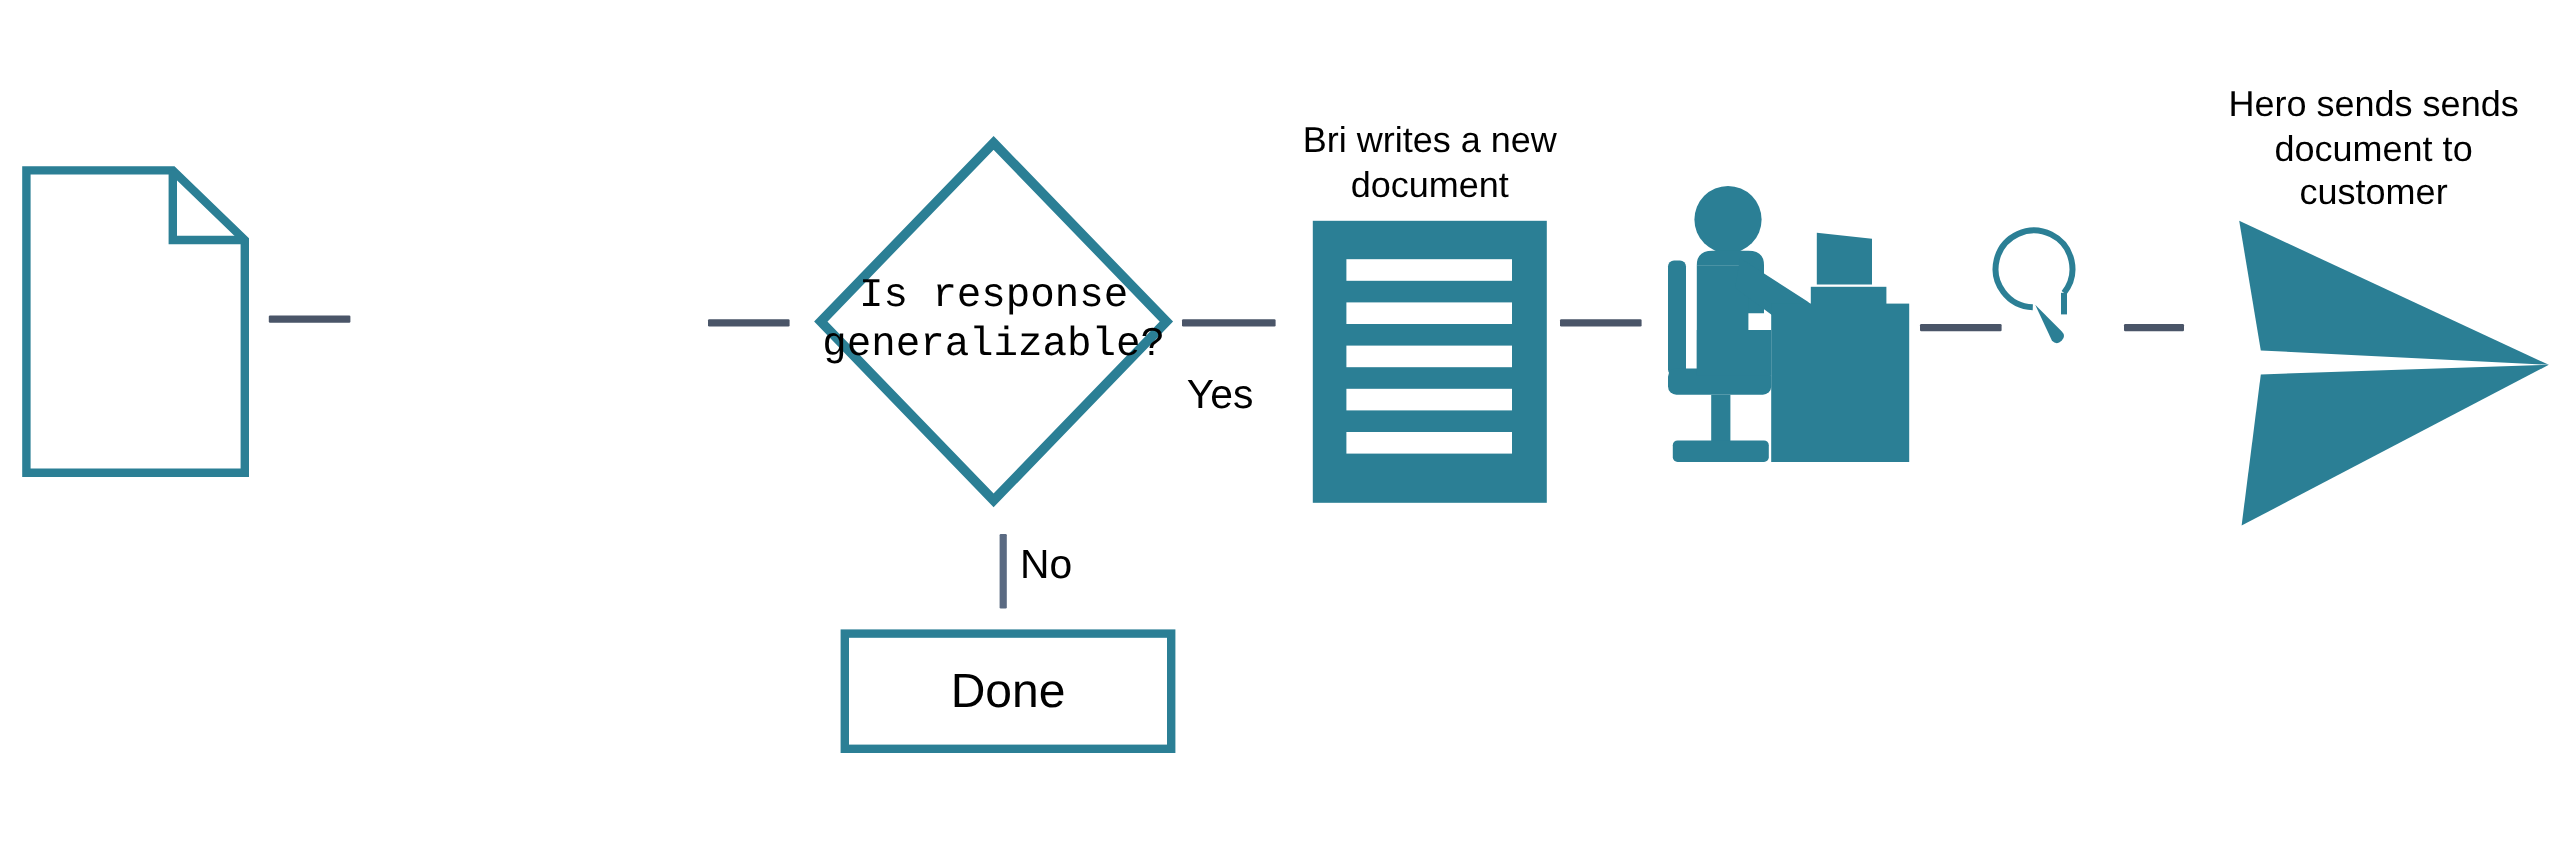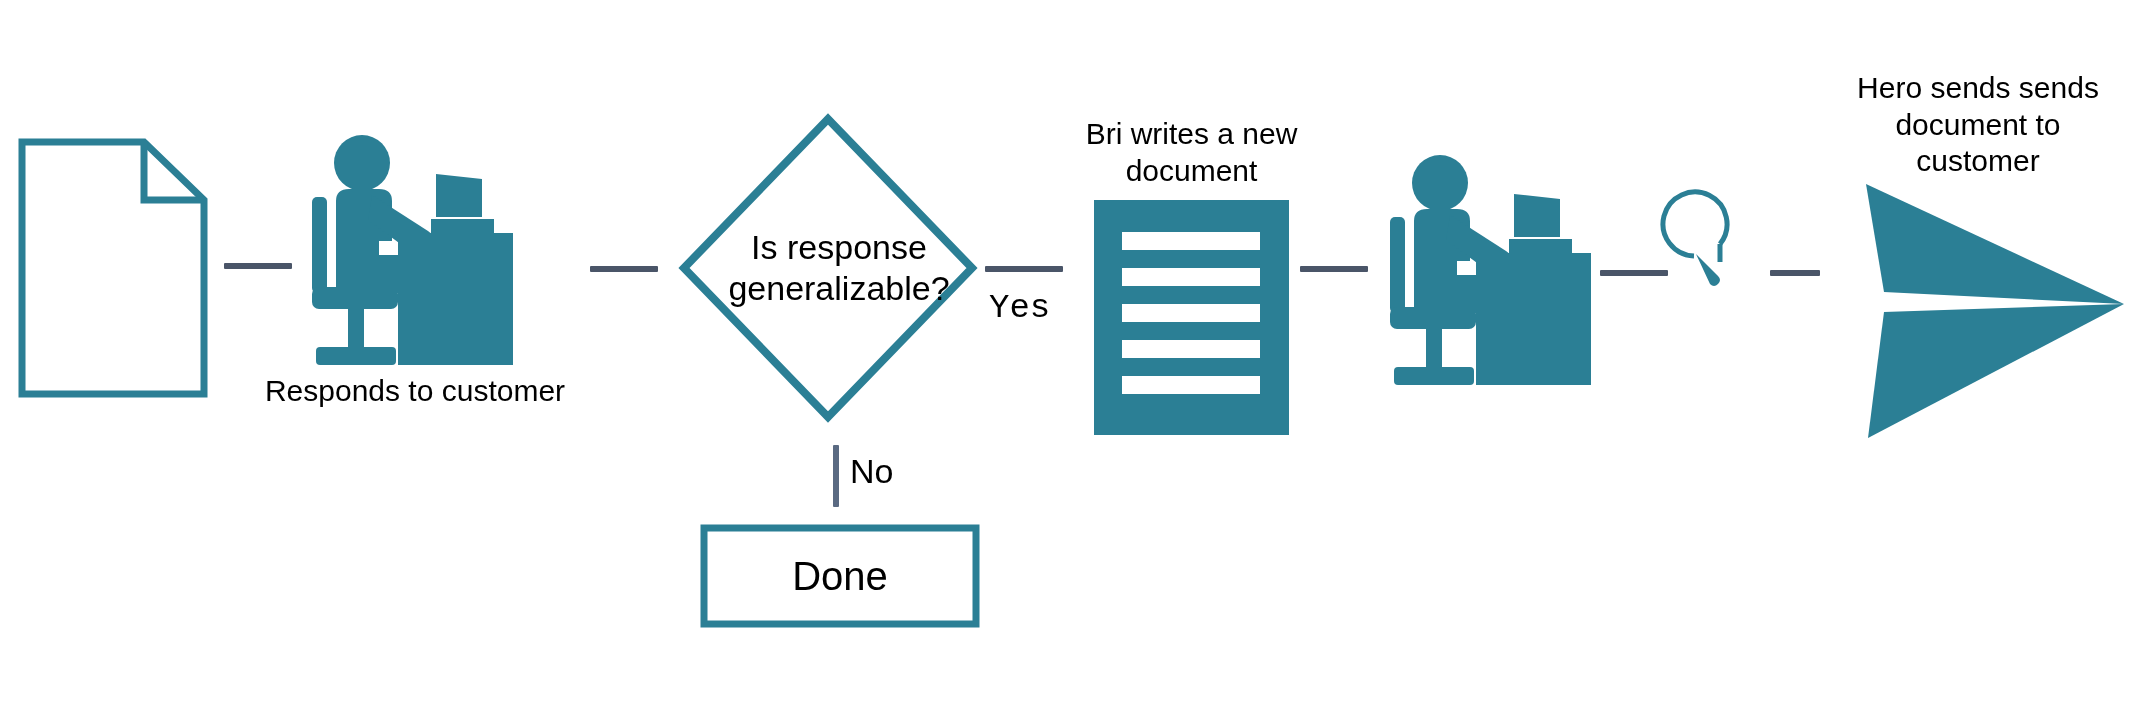--- a/index.html
+++ b/index.html
@@ -43,27 +43,28 @@
   }
   .branch-label {
     position: absolute;
     font-size: 34px;
     color: #000000;
   }
   .diamond-text {
     position: absolute;
     width: 100%;
     top: 50%;
-    left: 11px;
+    left: 0;
     transform: translateY(-50%);
     text-align: center;
     font-size: 34px;
     line-height: 1.2;
     white-space: pre-line;
     color: #000000;
+    font-family: Liberation Mono, monospace;
   }
   .box-text {
     position: absolute;
     inset: 0;
     display: flex;
     align-items: center;
     justify-content: center;
     font-size: 40px;
     color: #000000;
   }
@@ -76,62 +77,45 @@
 
   <div class="node" style="left:18px; top:138px; width:190px; height:260px;">
     <svg width="190" height="260" viewBox="0 0 190 260">
       <path d="M4 4 H126 L186 62 V256 H4 Z" fill="#ffffff" stroke="#2b7f95" stroke-width="7" stroke-linejoin="miter"></path>
       <path d="M126 4 V62 H186" fill="none" stroke="#2b7f95" stroke-width="7" stroke-linejoin="miter"></path>
     </svg>
   </div>
 
   <div class="connector" style="left:224px; top:263px; width:68px;"></div>
 
-  <div class="node" style="left:300px; top:135px; width:230px; height:235px;">
-    <svg width="230" height="235" viewBox="0 0 230 235">
-      <circle cx="62" cy="28" r="28" fill="#2b7f95"></circle>
-      <path d="M36 66 q0 -12 13 -12 h30 q13 0 13 12 v40 h-17 v-40 z" fill="#2b7f95"></path>
-      <rect x="36" y="66" width="43" height="92" fill="#2b7f95"></rect>
-      <path d="M72 60 L128 96 q12 8 5 19 q-7 11 -19 4 L68 85 Z" fill="#2b7f95"></path>
-      <rect x="12" y="62" width="15" height="96" rx="5" fill="#2b7f95"></rect>
-      <rect x="12" y="152" width="86" height="22" rx="7" fill="#2b7f95"></rect>
-      <rect x="48" y="174" width="16" height="46" fill="#2b7f95"></rect>
-      <rect x="16" y="212" width="80" height="18" rx="4" fill="#2b7f95"></rect>
-      <rect x="36" y="120" width="62" height="38" fill="#2b7f95"></rect>
-      <rect x="98" y="98" width="115" height="132" fill="#2b7f95"></rect>
-      <rect x="131" y="84" width="63" height="16" fill="#2b7f95"></rect>
-      <path d="M136 39 L182 44 V82 H136 Z" fill="#2b7f95"></path>
-    </svg>
-    <div class="label" style="left:-70px; top:238px; width:370px;">Responds to customer</div>
-  </div>
 
   <div class="connector" style="left:590px; top:266px; width:68px;"></div>
 
   <div class="node" style="left:678px; top:113px; width:300px; height:310px;">
     <svg width="300" height="310" viewBox="0 0 300 310" style="position:absolute;left:0;top:0;">
       <path d="M150 6 L294 155 L150 304 L6 155 Z" fill="#ffffff" stroke="#2b7f95" stroke-width="8" stroke-linejoin="miter"></path>
     </svg>
     <div class="diamond-text">Is response
 generalizable?</div>
   </div>
 
   <div class="connector" style="left:985px; top:266px; width:78px;"></div>
-  <div class="branch-label" style="left:989px; top:289px;font-family:Liberation Mono, monospace;">Yes</div>
+  <div class="branch-label" style="left:989px; top:310px;">Yes</div>
 
   <div class="connector-v" style="left:833px; top:445px; height:62px;"></div>
   <div class="branch-label" style="left:850px; top:452px;text-align:center;">No</div>
 
   <div class="node" style="left:700px; top:524px; width:280px; height:104px;">
     <svg width="280" height="104" viewBox="0 0 280 104" style="position:absolute;left:0;top:0;">
       <rect x="4" y="4" width="272" height="96" fill="#ffffff" stroke="#2b7f95" stroke-width="7"></rect>
     </svg>
     <div class="box-text">Done</div>
   </div>
 
-  <div class="node" style="left:1094px; top:200px; width:187px; height:235px;">
+  <div class="node" style="left:1094px; top:184px; width:187px; height:235px;">
     <svg width="195" height="235" viewBox="0 0 195 235">
       <rect x="0" y="0" width="195" height="235" fill="#2b7f95"></rect>
       <rect x="28" y="32" width="138" height="18" fill="#ffffff"></rect>
       <rect x="28" y="68" width="138" height="18" fill="#ffffff"></rect>
       <rect x="28" y="104" width="138" height="18" fill="#ffffff"></rect>
       <rect x="28" y="140" width="138" height="18" fill="#ffffff"></rect>
       <rect x="28" y="176" width="138" height="18" fill="#ffffff"></rect>
     </svg>
     <div class="label" style="left:-70px; top:-84px; width:335px;">Bri writes a new
 document</div>

